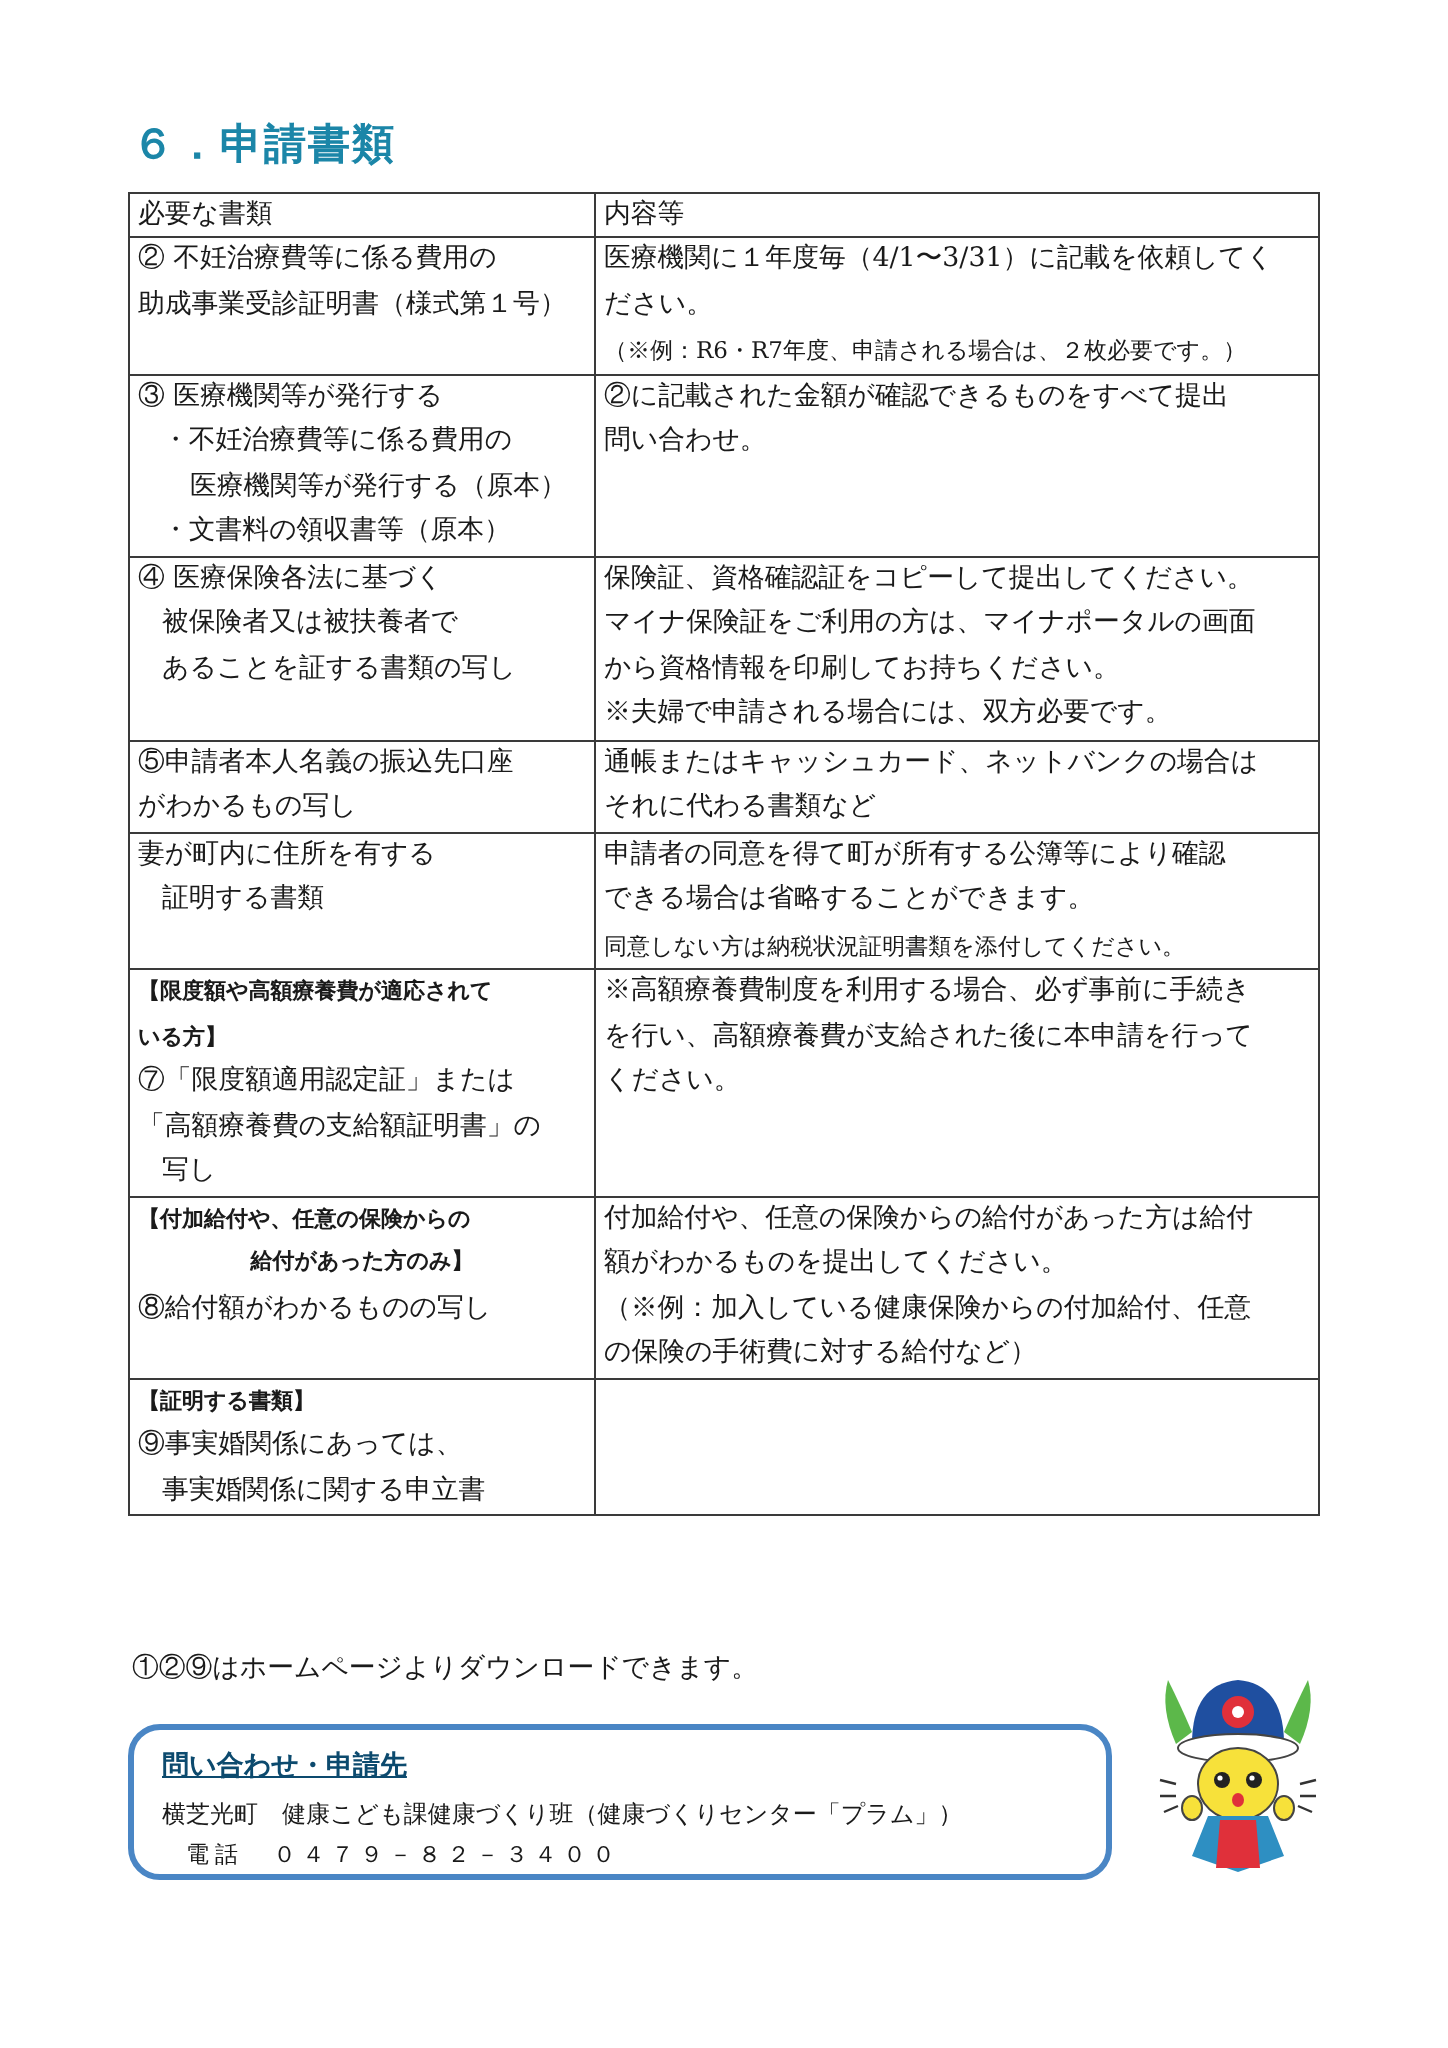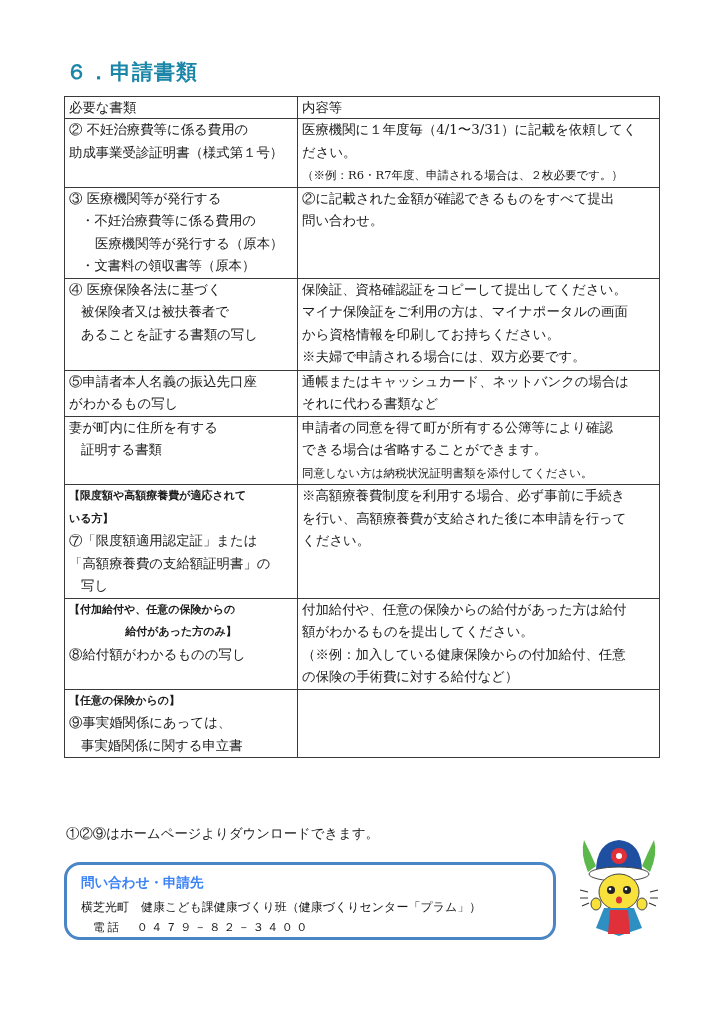--- a/index.html
+++ b/index.html
@@ -15,21 +15,21 @@
   .small { font-size: 11.5px; }
   .bold-small { font-size: 11px; font-weight: bold; }
   .ind1 { padding-left: 12px; }
   .ind2 { padding-left: 26px; }
   .ind-right { text-align: center; font-family: Liberation Mono, monospace; }
   .line { display: block; white-space: nowrap; }
   .note { position: absolute; left: 66px; top: 825px; font-size: 13.4px; }
   .contact { position: absolute; left: 64px; top: 862px; width: 492px; height: 78px;
              border: 3px solid #4a86c5; border-radius: 16px; box-sizing: border-box; }
   .contact .ctitle { position: absolute; left: 14px; top: 9px; font-family: "DejaVu Sans", "Liberation Sans", sans-serif;
-                     font-weight: bold; font-size: 13.5px; color: #3b82f6; }
+                     font-weight: bold; font-size: 13.5px; color: #0c4a6e; text-decoration: underline; }
   .contact .caddr { position: absolute; left: 14px; top: 34px; font-size: 12px; white-space: nowrap; }
   .contact .ctel { position: absolute; left: 26px; top: 55px; font-size: 11.5px; letter-spacing: 3px; white-space: nowrap; }
   .mascot { position: absolute; left: 574px; top: 832px; width: 90px; height: 110px; }
 </style>
 </head>
 <body>
 
 <div class="title">６．申請書類</div>
 
 <table class="docs">
@@ -126,21 +126,21 @@
     <td>
       <span class="line">付加給付や、任意の保険からの給付があった方は給付</span>
       <span class="line">額がわかるものを提出してください。</span>
       <span class="line">（※例：加入している健康保険からの付加給付、任意</span>
       <span class="line">の保険の手術費に対する給付など）</span>
     </td>
   </tr>
 
   <tr style="height:67px">
     <td class="c1">
-      <span class="line bold-small">【任意の保険からの】</span>
+      <span class="line bold-small">【証明する書類】</span>
       <span class="line">⑨事実婚関係にあっては、</span>
       <span class="line ind1">事実婚関係に関する申立書</span>
     </td>
     <td></td>
   </tr>
 </tbody>
   </table>
 
 <div class="note">①②⑨はホームページよりダウンロードできます。</div>
 

